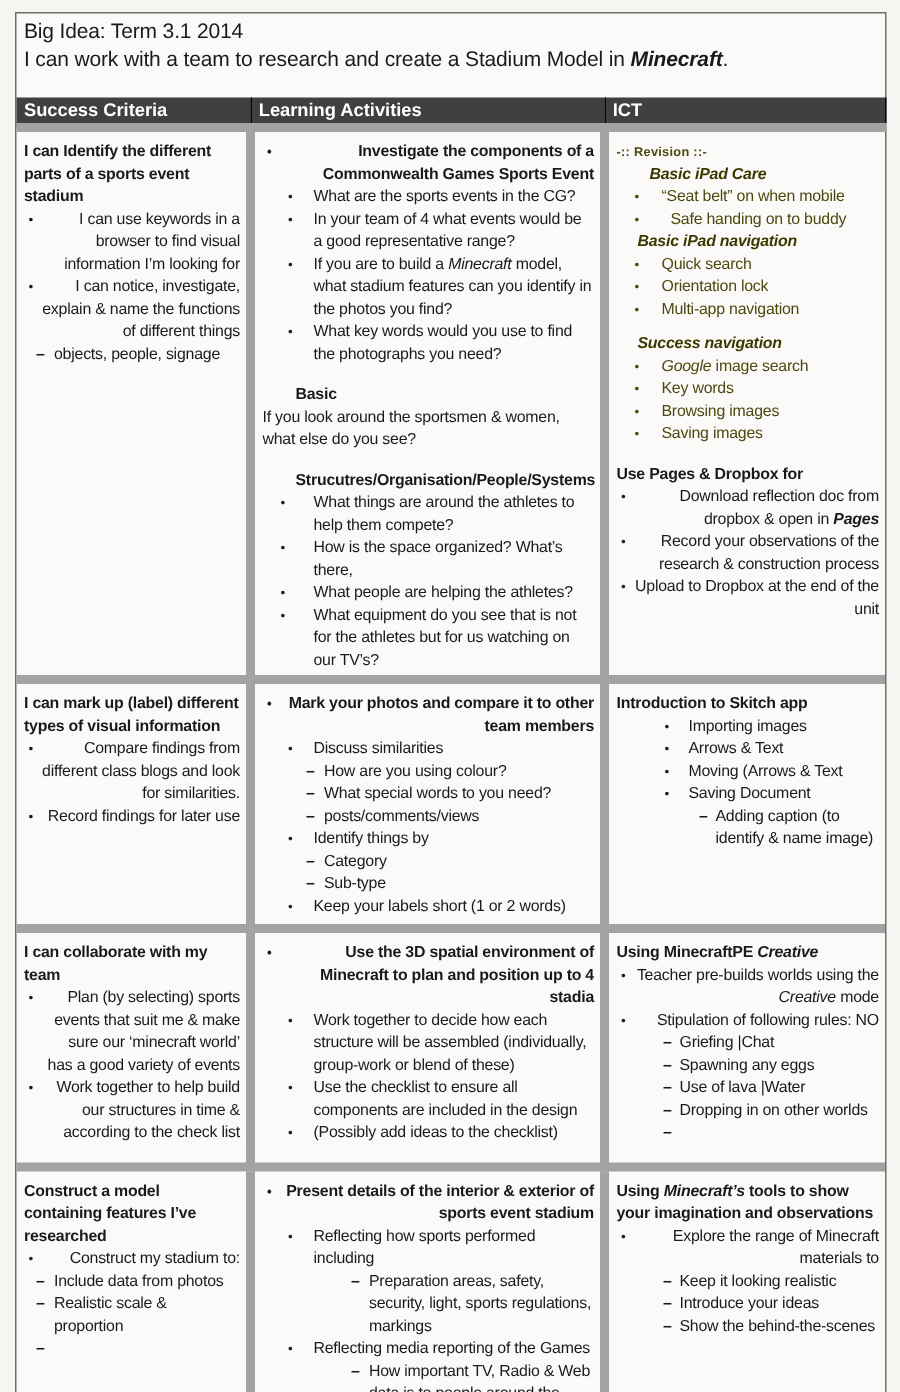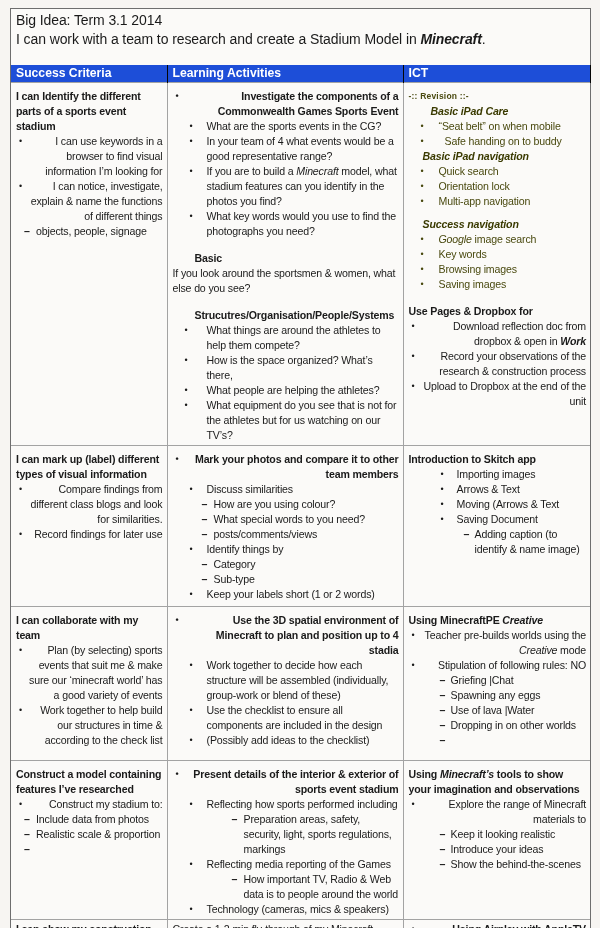--- a/index.html
+++ b/index.html
@@ -14,26 +14,26 @@
     position:absolute; left:10px; top:8px; width:579px;
     border:1px solid #6e6e6e;
     background:#fbfaf8;
   }
   .title-block { padding:2px 5px 16px 5px; border-bottom:0; }
   .title-line { font-size:14px; line-height:19px; white-space:nowrap; letter-spacing:-0.1px; }
   .title-line i { font-weight:bold; }
   table { border-collapse:collapse; width:100%; table-layout:fixed; }
   col.c1 { width:156px; } col.c2 { width:236px; } col.c3 { width:187px; }
   th {
-    background:#1d4ed8; color:#fff; text-align:left; font-weight:bold;
+    background:#404040; color:#fff; text-align:left; font-weight:bold;
     font-size:12.2px; height:17px; padding:0 5px; line-height:17px;
     border-right:1px solid #050505;
   }
   td {
-    vertical-align:top; border:1px solid #a3a3a3; padding:6px 4px 2px 5px;
+    vertical-align:top; border:6px solid #a3a3a3; padding:6px 4px 2px 5px;
     font-size:10.6px; line-height:15px; letter-spacing:-0.15px;
   }
   tr td:first-child { border-left:0; }
   tr td:last-child { border-right:0; }
   tr:last-child td { border-bottom:0; }
   .b { font-weight:bold; }
   .i { font-style:italic; }
   .bi { font-weight:bold; font-style:italic; }
   ul { margin:0; padding:0; list-style:none; }
   li { position:relative; }
@@ -142,21 +142,21 @@
           <div class="olivetitle ind2">Success navigation</div>
           <ul class="olive">
             <li class="ict-l1"><span class="i">Google</span><span> image search</span></li>
             <li class="ict-l1">Key words</li>
             <li class="ict-l1">Browsing images</li>
             <li class="ict-l1">Saving images</li>
           </ul>
           <div class="gap2"></div>
           <div class="b">Use Pages &amp; Dropbox for</div>
           <ul>
-            <li class="l1"><span>Download reflection doc from dropbox &amp; open in </span><span class="bi">Work</span></li>
+            <li class="l1"><span>Download reflection doc from dropbox &amp; open in </span><span class="bi">Pages</span></li>
             <li class="l1">Record your observations of the research &amp; construction process</li>
             <li class="l1">Upload to Dropbox at the end of the unit</li>
           </ul>
         </td>
       </tr>
 
       <tr class="row2">
         <td>
           <div class="b">I can mark up (label) different types of visual information</div>
           <ul>

